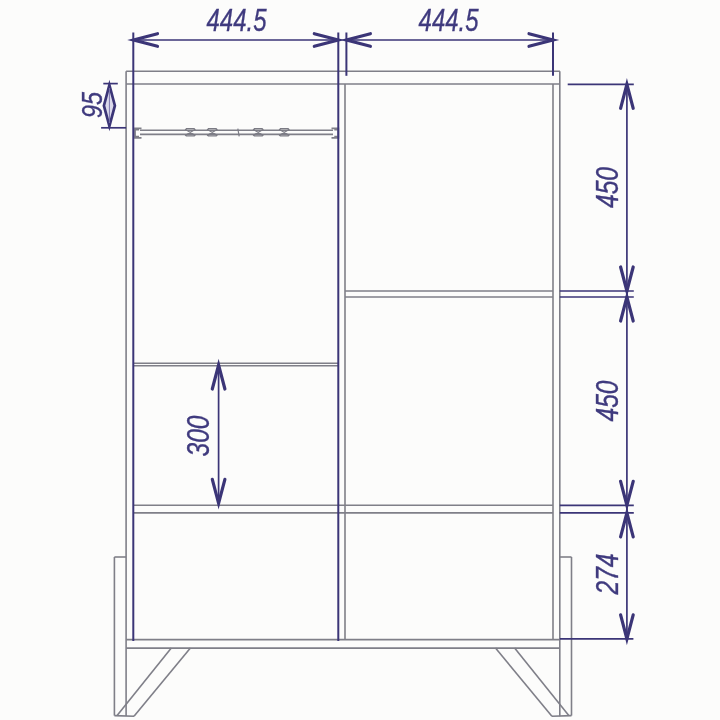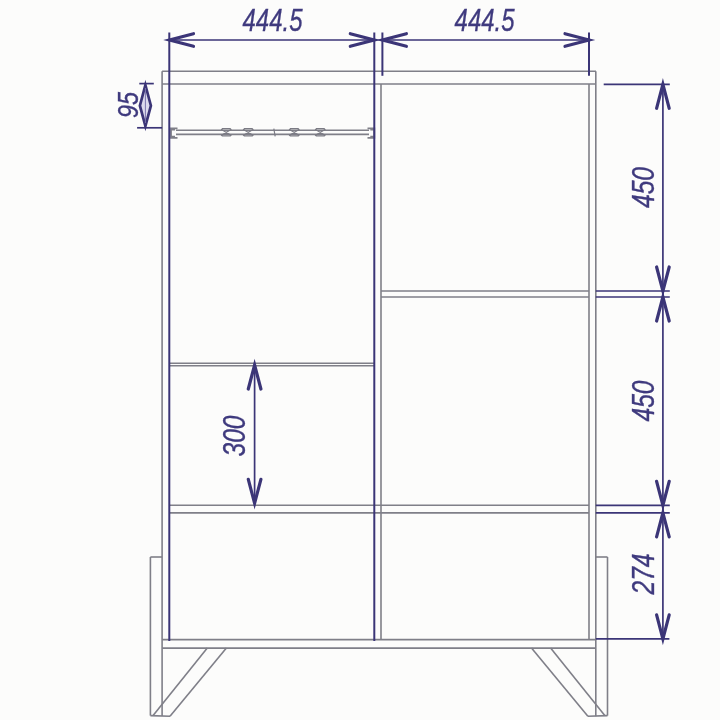--- a/index.html
+++ b/index.html
@@ -1,16 +1,16 @@
 <!DOCTYPE html>
 <html><head>
 <meta charset="utf-8">
 <style>
   html,body{margin:0;padding:0;background:#fcfcfb;}
-  .wrap{width:660px;height:720px;position:relative;overflow:hidden;margin-left:36px;}
+  .wrap{width:660px;height:720px;position:relative;overflow:hidden;}
   svg{display:block;}
   text{font-family:"Liberation Sans",sans-serif;font-style:italic;fill:#3f3a7e;stroke:#3f3a7e;stroke-width:0.35px;paint-order:stroke;}
   svg{filter:blur(0.33px);}
 </style>
 </head>
 <body>
 <div class="wrap">
 <svg width="720" height="720" viewBox="0 0 720 720">
 
   <rect x="0" y="0" width="720" height="720" fill="#fcfcfb"></rect>

